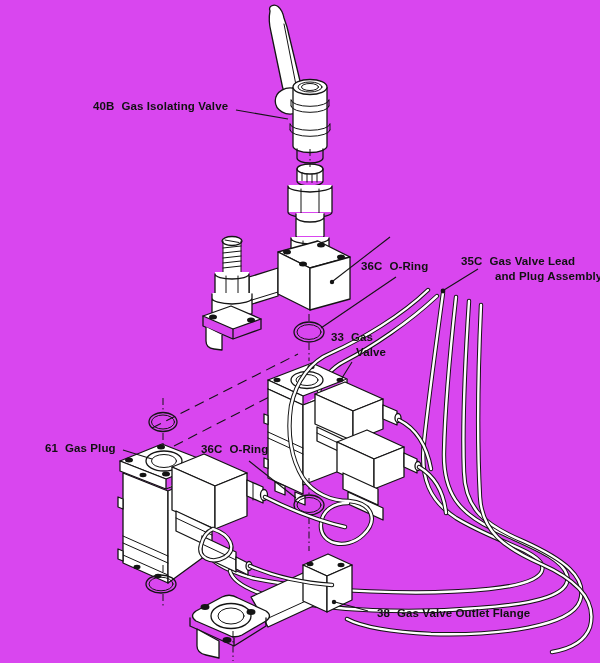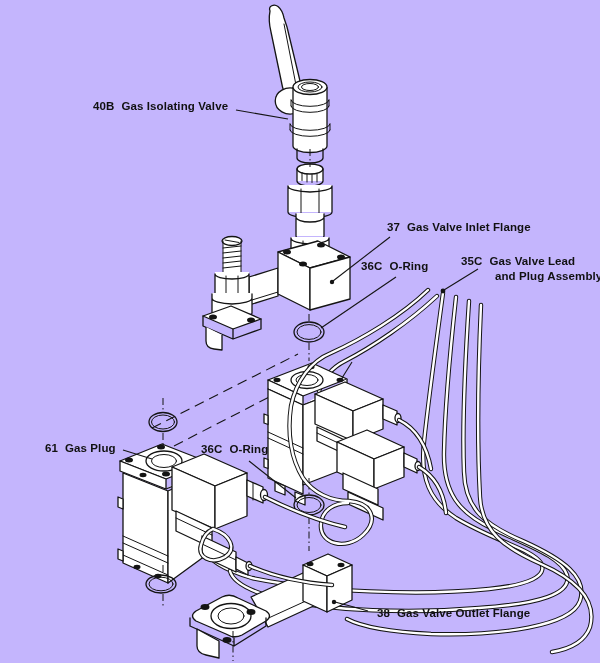--- a/index.html
+++ b/index.html
@@ -1,16 +1,16 @@
 <!DOCTYPE html>
 <html><head>
 <meta charset="utf-8">
 <style>
   html,body{margin:0;padding:0;background:#ffffff;}
-  #figure{position:relative;width:600px;height:663px;background:#c4b5fd;overflow:hidden;
+  #figure{position:relative;width:600px;height:663px;background:#d946ef;overflow:hidden;
           font-family:"Liberation Sans",sans-serif;}
   #art{position:absolute;left:0;top:0;}
   .plabel{position:absolute;font-weight:bold;font-size:11.5px;line-height:14.5px;
           color:#111;white-space:nowrap;letter-spacing:.1px;}
   .nm{margin-left:7px;}
   .lline{white-space:nowrap;}
   .ind25{margin-left:25px;}
   .ind34{margin-left:34px;}
   
   .ln{fill:none;stroke:#141414;stroke-width:1.3;stroke-linecap:round;stroke-linejoin:round;}
@@ -262,33 +262,34 @@
     <path class="ldr" d="M249,461 L296,498"></path>
     <path class="ldr" d="M368,611 C354,607 343,604 335,602"></path>
     <circle class="dot" cx="334" cy="602" r="2.2"></circle>
   </g>
 </svg>
 
   <div class="plabel" style="left:93px;top:99px">
     <span class="ref">40B</span><span class="nm">Gas Isolating Valve</span>
   </div>
 
-  <div class="plabel" style="left:387px;top:220px">
-    <span class="ref">37</span><span class="nm">Gas Valve Inlet Flange</span>
-  </div>
 
   <div class="plabel" style="left:361px;top:259px">
     <span class="ref">36C</span><span class="nm">O-Ring</span>
   </div>
 
   <div class="plabel" style="left:461px;top:254px">
     <div class="lline"><span class="ref">35C</span><span class="nm">Gas Valve Lead</span></div>
     <div class="lline ind34"><span>and Plug Assembly</span></div>
   </div>
 
+  <div class="plabel" style="left:331px;top:330px">
+    <div class="lline"><span class="ref">33</span><span class="nm">Gas</span></div>
+    <div class="lline ind25"><span>Valve</span></div>
+  </div>
 
   <div class="plabel" style="left:45px;top:441px">
     <span class="ref">61</span><span class="nm">Gas Plug</span>
   </div>
 
   <div class="plabel" style="left:201px;top:442px">
     <span class="ref">36C</span><span class="nm">O-Ring</span>
   </div>
 
   <div class="plabel" style="left:377px;top:606px">

